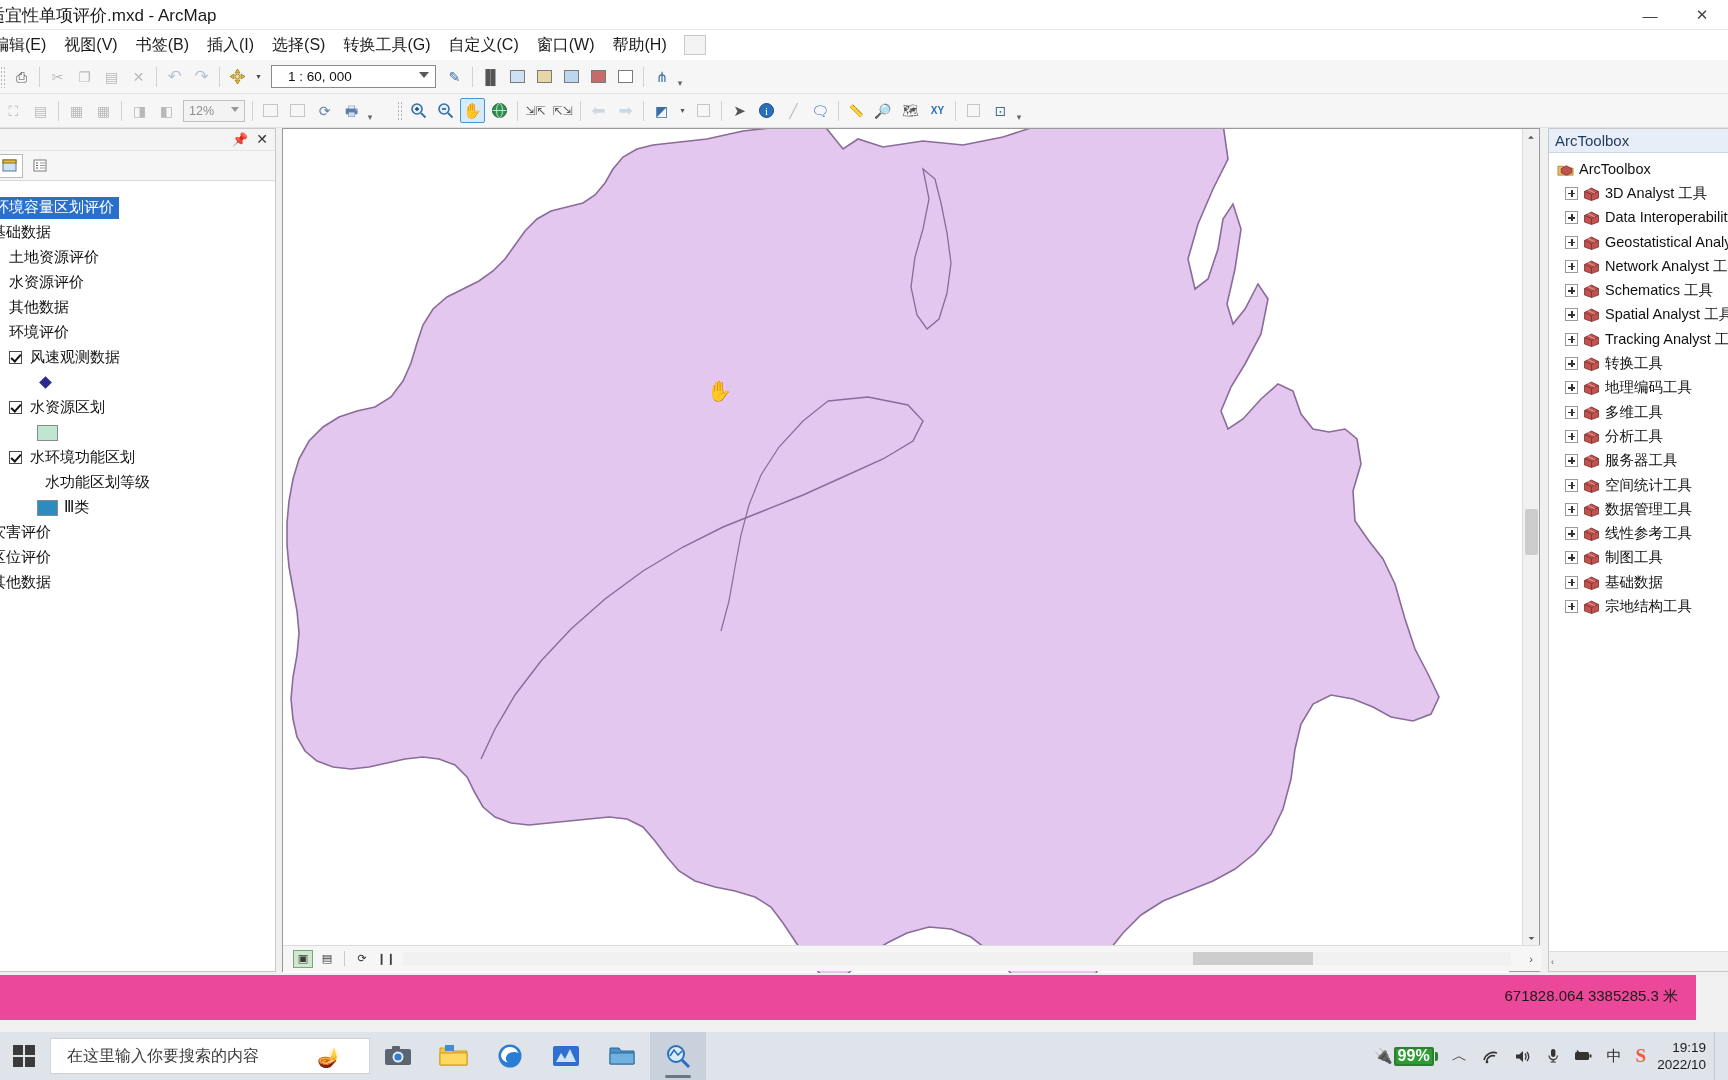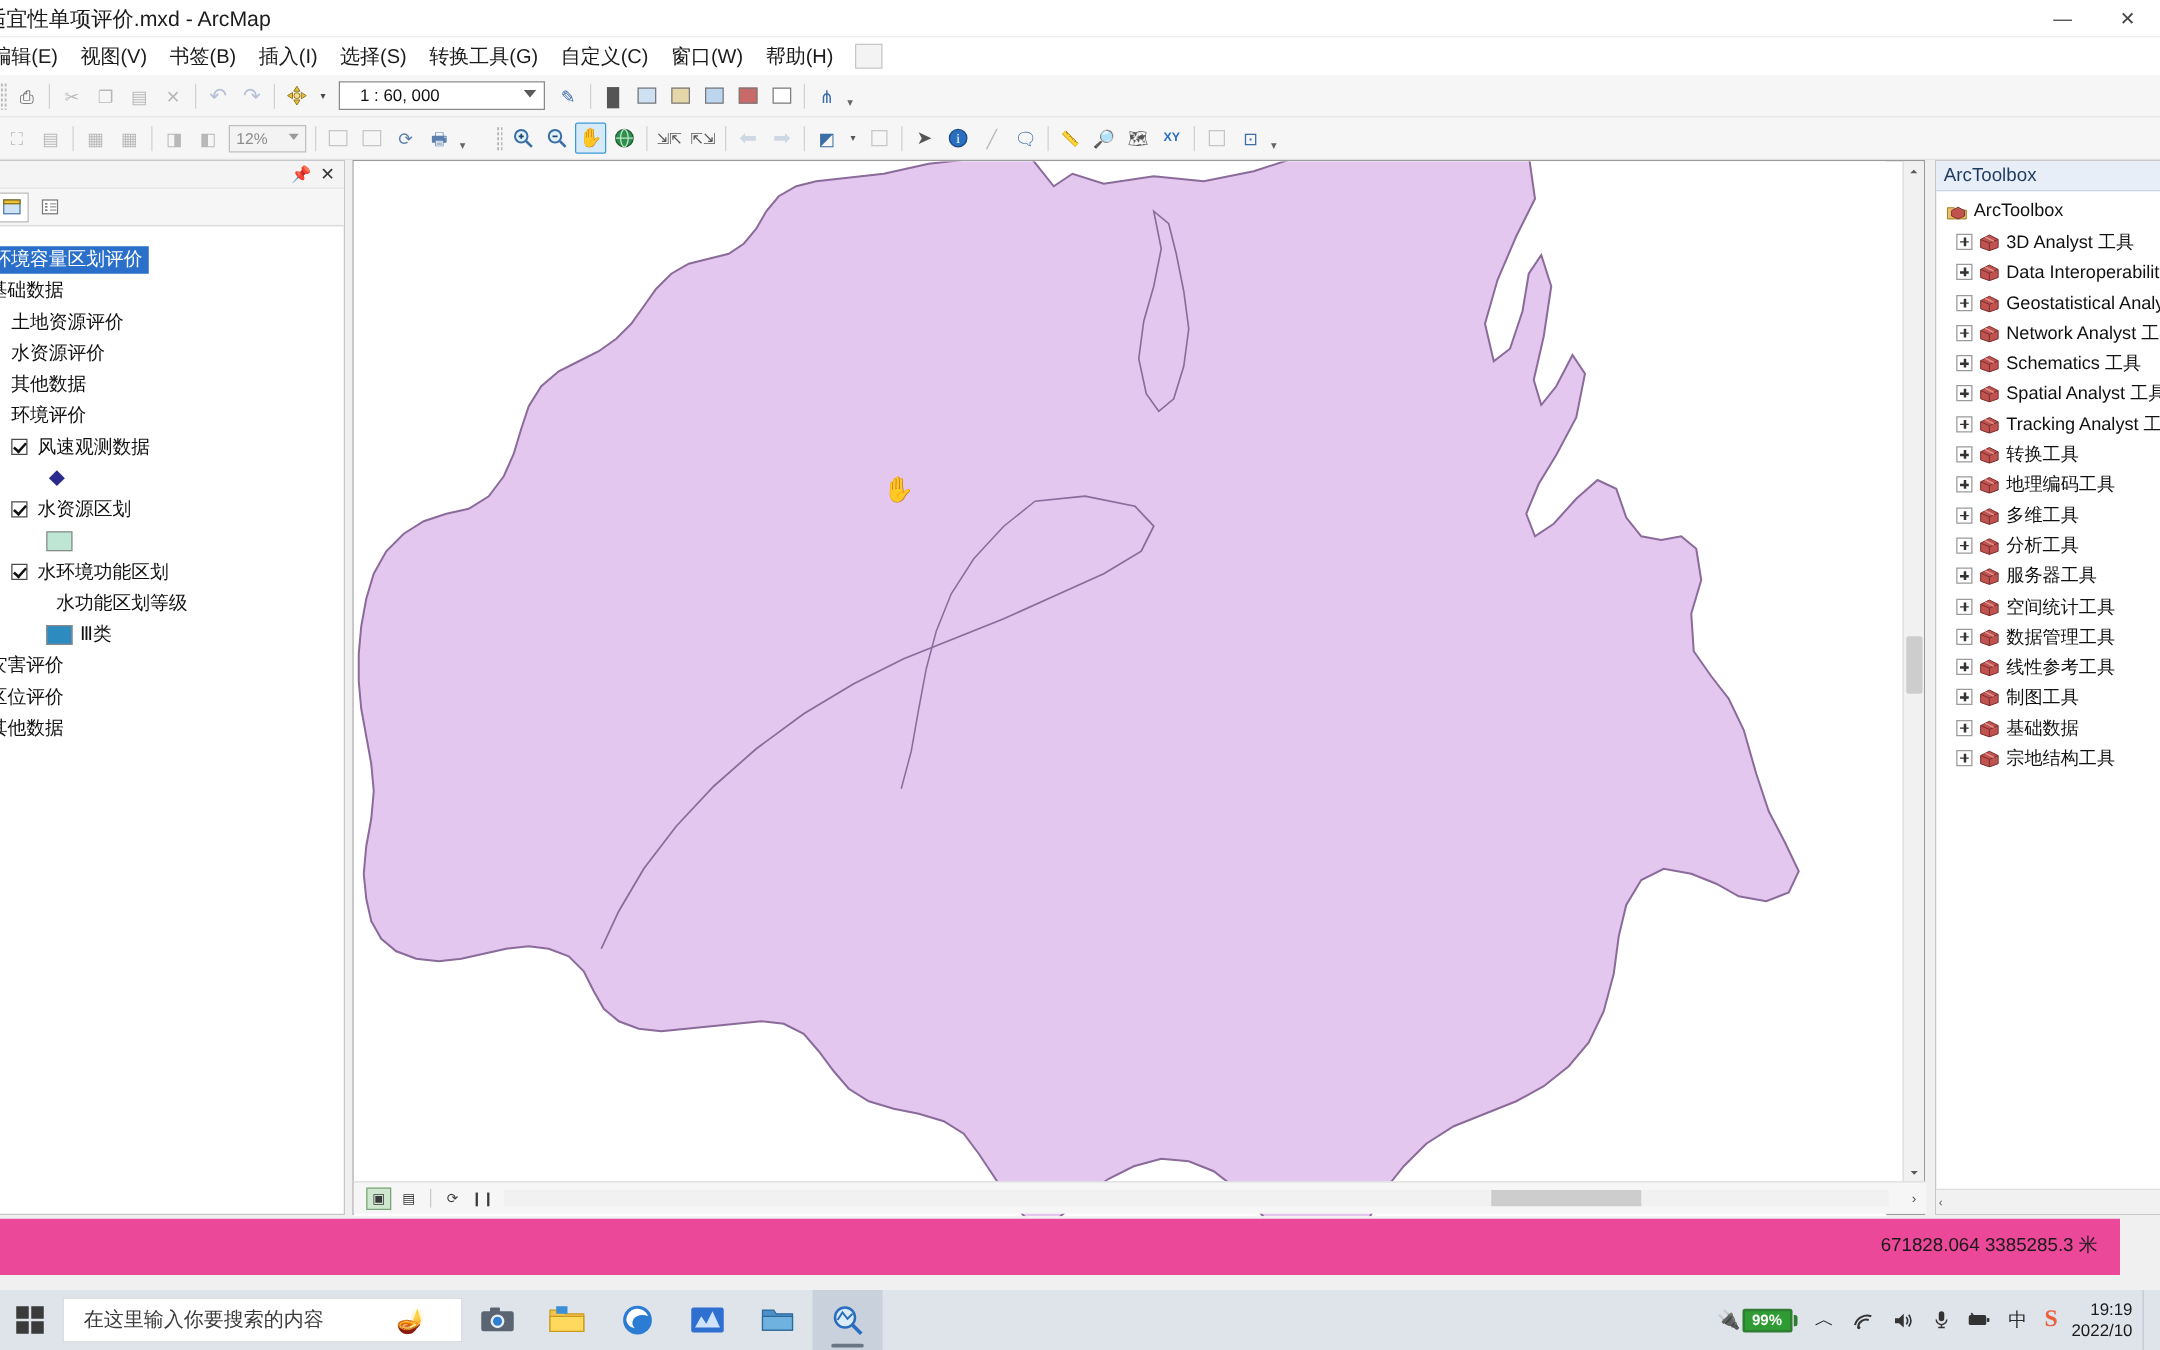--- a/index.html
+++ b/index.html
@@ -239,21 +239,21 @@
     position: absolute; bottom: 2px; left: 50%; transform: translateX(-50%);
     width: 26px; height: 3px; background: #6b7684; border-radius: 2px;
   }
   .tray { margin-left: auto; display: flex; align-items: center; padding-right: 6px; }
   .tray-item { padding: 0 7px; font-size: 16px; color: #2c2c2c; display: flex; align-items: center; }
   .battery {
     display: flex; align-items: center; font-size: 12px;
   }
   .batt-body {
     width: 40px; height: 19px; border: 2px solid #2f7d32; background: #2e9b33;
-    color: #fff; font-size: 12px; display: flex; align-items: center; justify-content: center;
+    color: #fff; font-size: 16px; display: flex; align-items: center; justify-content: center;
     border-radius: 2px; font-weight: bold;
   }
   .batt-cap { width: 3px; height: 9px; background: #2f7d32; margin-left: 1px; border-radius: 0 2px 2px 0; }
   .clock { text-align: right; font-size: 13.5px; color: #1b1b1b; line-height: 17px; padding: 0 8px 0 4px; }
   .show-desktop { width: 8px; height: 48px; border-left: 1px solid #c2c8d2; }
 
   
   .ico { font-size: 14px; line-height: 1; }
   .sq { display:inline-block; border:1px solid #7a7a7a; }
 </style>

